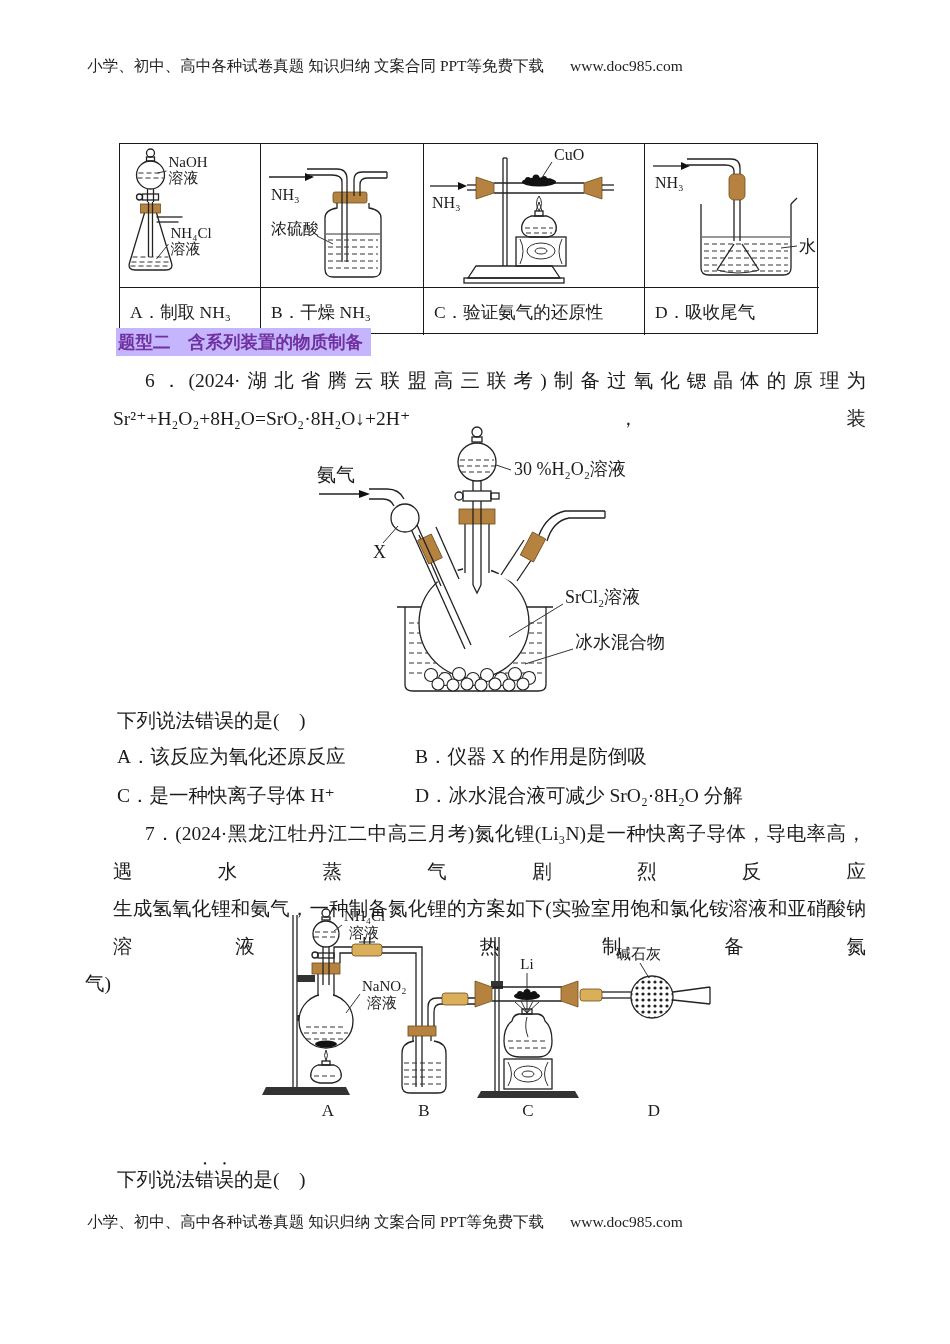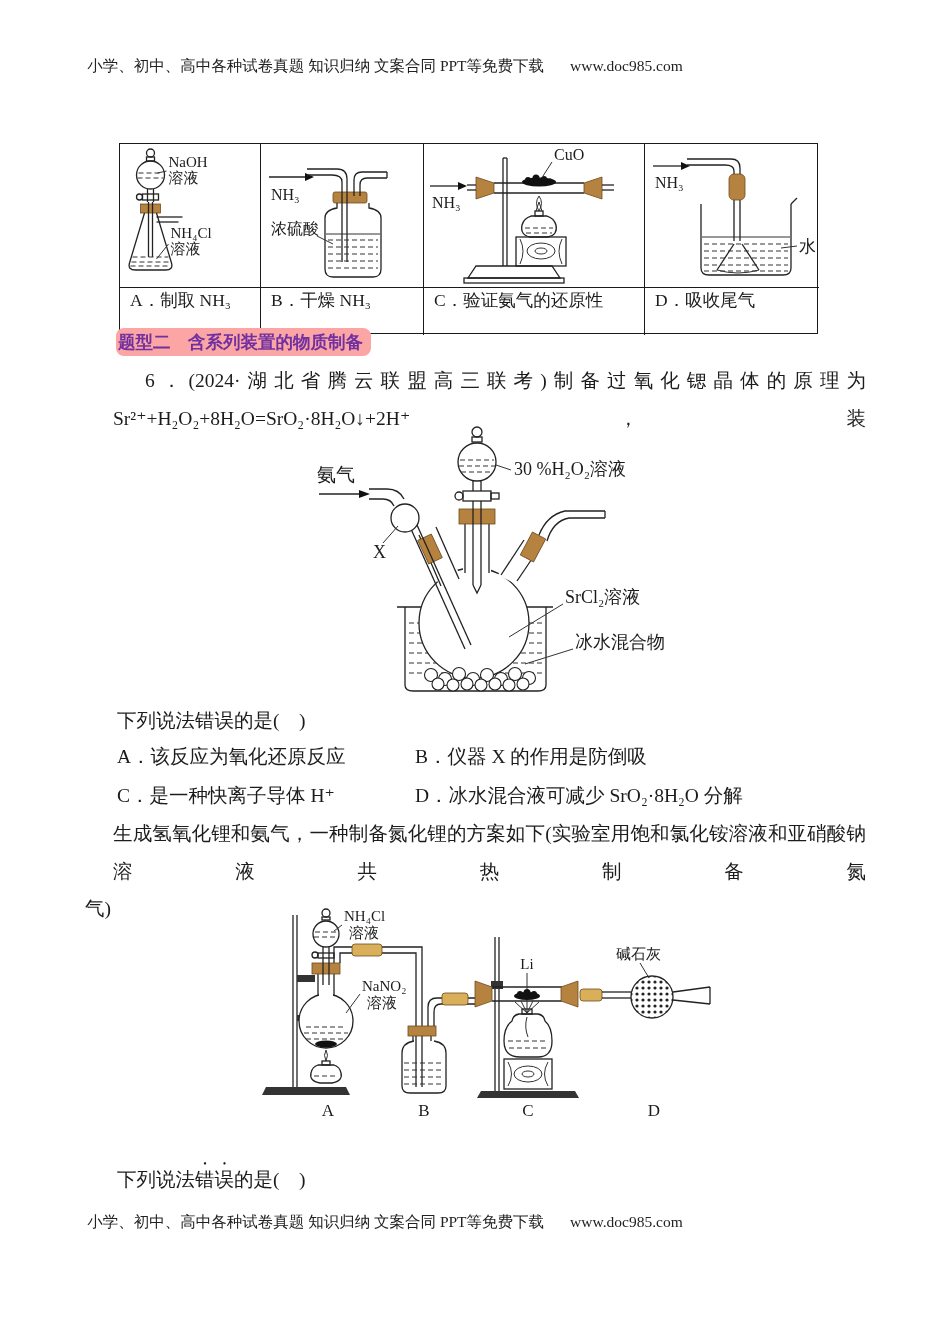--- a/index.html
+++ b/index.html
@@ -6,23 +6,23 @@
   #page{position:relative;width:950px;height:1344px;background:#fff;overflow:hidden;
         font-family:"Liberation Serif","DejaVu Serif",serif;color:#1c1c1c;}
   .hdr{position:absolute;left:0;width:770px;text-align:center;font-size:15.5px;color:#222;}
   .hdr .url{margin-left:26px;}
   
   .app-table{position:absolute;left:119px;top:131px;width:699px;height:191px;
              display:grid;grid-template-columns:141px 163px 221px 174px;grid-template-rows:144px 47px;
              border:1.6px solid #1a1a1a;box-sizing:border-box;margin-top:12px;}
   .tcell{border-right:1.6px solid #1a1a1a;border-bottom:1.6px solid #1a1a1a;box-sizing:border-box;overflow:hidden;}
   .tcell.lastcol{border-right:none;}
-  .cap{border-bottom:none;display:flex;padding-left:10px;font-size:17.5px;}
-  .sec-title{position:absolute;left:116px;top:328px;background:#fca5a5;color:#7030a0;
-             font-weight:bold;font-size:17.5px;padding:2px 8px 2px 2px;border-radius:8px;}
+  .cap{border-bottom:none;display:flex;align-items:center;padding-left:10px;font-size:17.5px;}
+  .sec-title{position:absolute;left:116px;top:328px;background:#c4b5fd;color:#7030a0;
+             font-weight:bold;font-size:17.5px;padding:2px 8px 2px 2px;}
   .para{position:absolute;left:85px;width:781px;font-size:19.5px;}
   .q6p{top:362px;line-height:38px;}
   .q7p{top:815px;line-height:37.5px;}
   .ln-ind{text-indent:32px;}
   .ln-full{text-align:justify;text-align-last:justify;margin-left:28px;}
   .stem{position:absolute;left:117px;font-size:19.5px;}
   .opts{position:absolute;left:117px;top:737px;width:740px;display:grid;
         grid-template-columns:298px 1fr;line-height:39px;font-size:19.5px;}
   .emph{-webkit-text-emphasis:filled dot;-webkit-text-emphasis-position:over right;
         text-emphasis:filled dot;text-emphasis-position:over right;}
@@ -288,20 +288,21 @@
   <div class="stem" style="top:707px;">下列说法错误的是(　)</div>
 
   <div class="opts">
     <div>A．该反应为氧化还原反应</div>
     <div>B．仪器 X 的作用是防倒吸</div>
     <div>C．是一种快离子导体 H⁺</div>
     <div>D．冰水混合液可减少 SrO₂·8H₂O 分解</div>
   </div>
 
   <div class="para q7p">
+    <div class="ln-ind ln-full">7．(2024·黑龙江牡丹江二中高三月考)氮化锂(Li₃N)是一种快离子导体，导电率高，遇水蒸气剧烈反应</div>
     <div class="ln-full">生成氢氧化锂和氨气，一种制备氮化锂的方案如下(实验室用饱和氯化铵溶液和亚硝酸钠溶液共热制备氮</div>
     <div>气)</div>
   </div>
 
   <svg class="diag" style="left:250px;top:901px;" width="490" height="230" viewBox="0 0 490 230">
     <defs>
       <pattern id="dotp" width="6" height="6" patternUnits="userSpaceOnUse">
           <circle cx="3" cy="3" r="1.6" fill="#222"></circle>
         </pattern>
     </defs>

